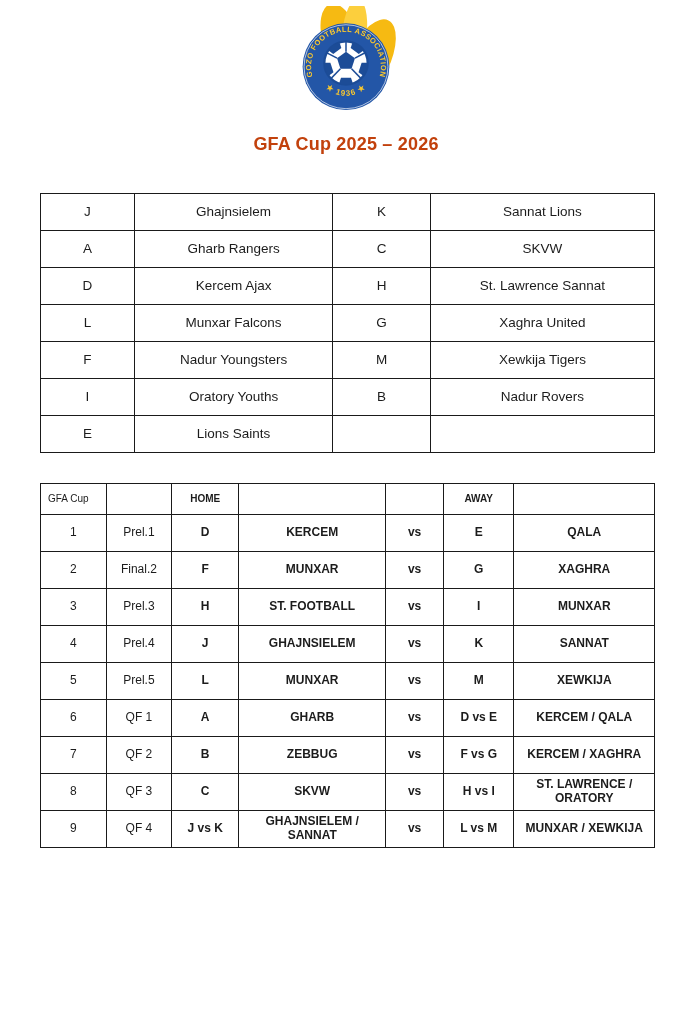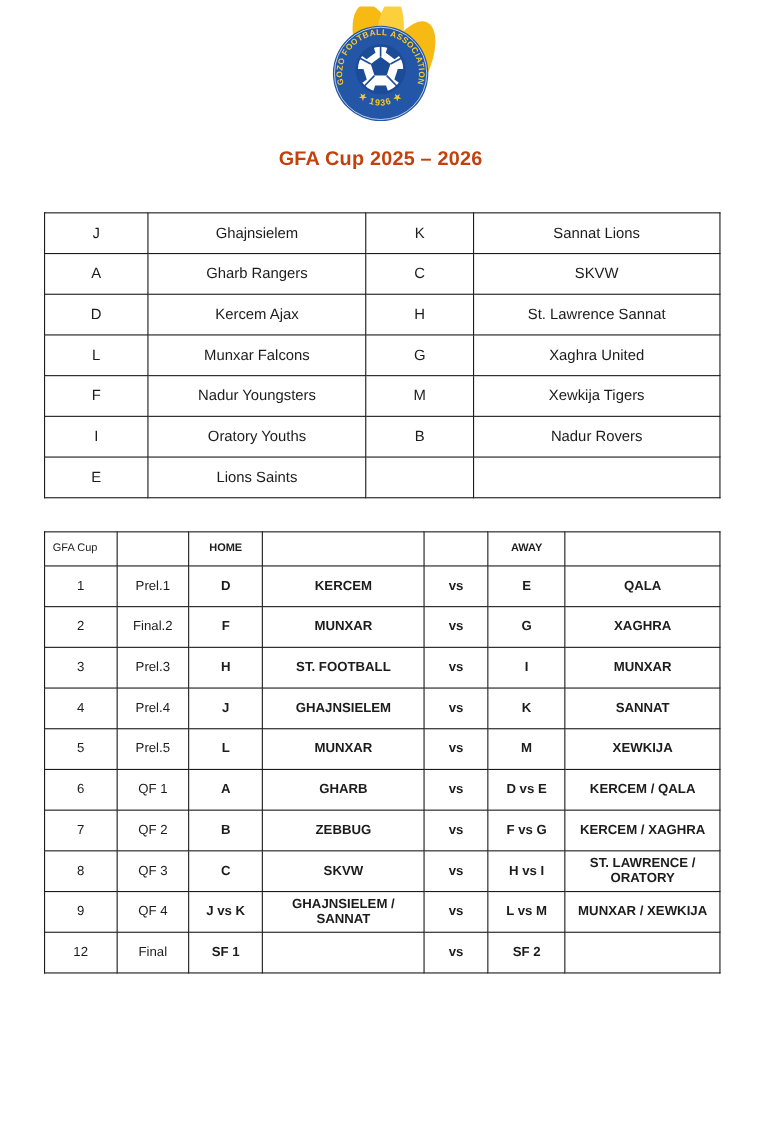--- a/index.html
+++ b/index.html
@@ -253,25 +253,16 @@
       </tr>
       <tr>
         <td>9</td>
         <td>QF 4</td>
         <td class="b">J vs K</td>
         <td class="b">GHAJNSIELEM / SANNAT</td>
         <td class="b">vs</td>
         <td class="b">L vs M</td>
         <td class="b">MUNXAR / XEWKIJA</td>
       </tr>
-      <tr>
-        <td>12</td>
-        <td>Final</td>
-        <td class="b">SF 1</td>
-        <td class="b"></td>
-        <td class="b">vs</td>
-        <td class="b">SF 2</td>
-        <td class="b"></td>
-      </tr>
     </tbody>
   </table>
 
 </div>
 
 </body></html>

